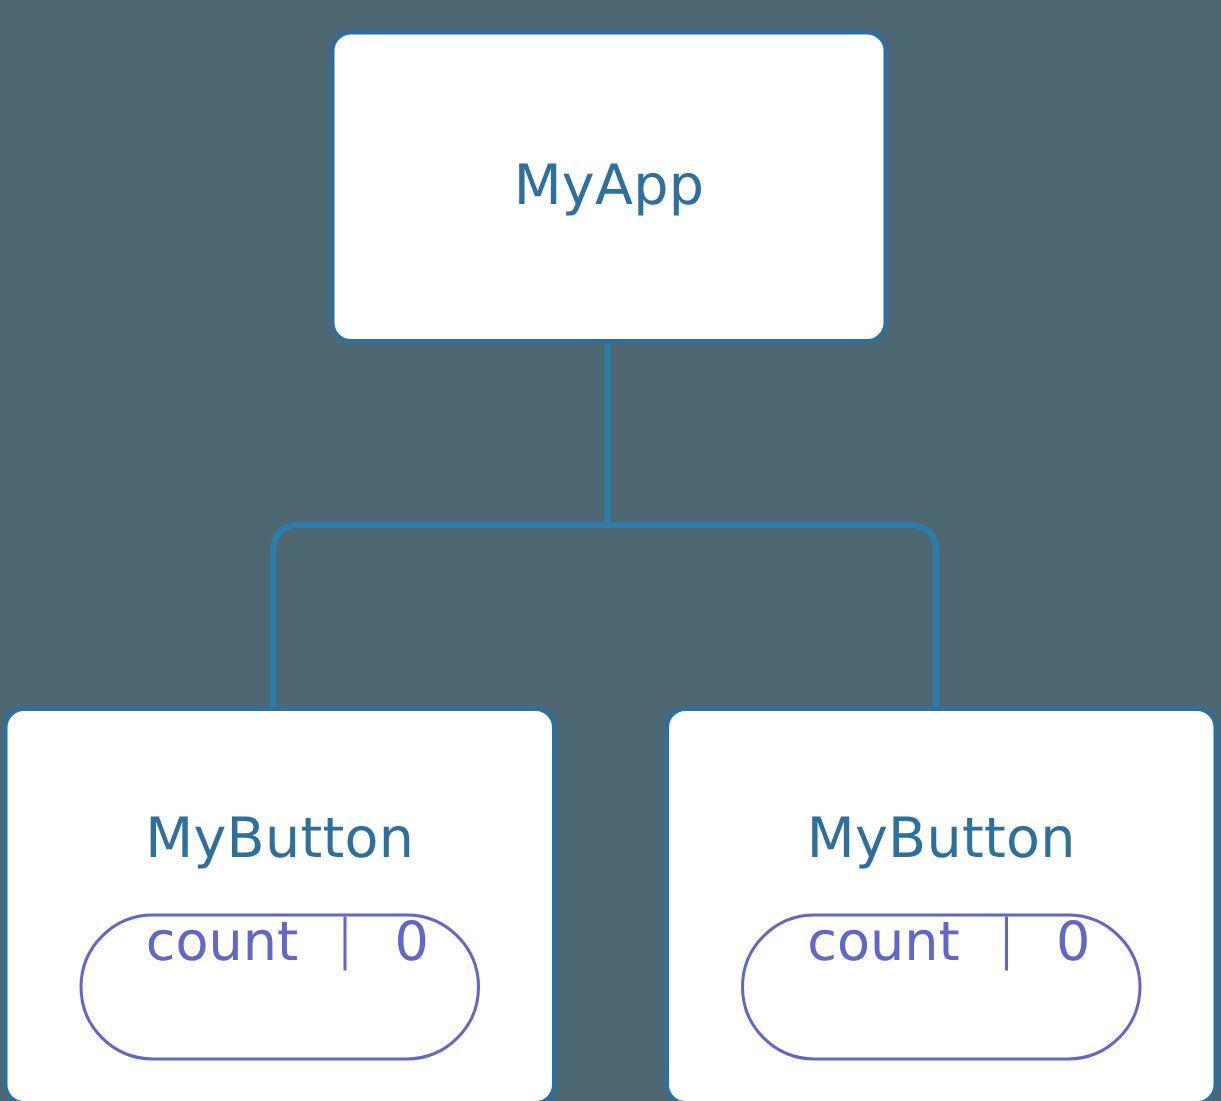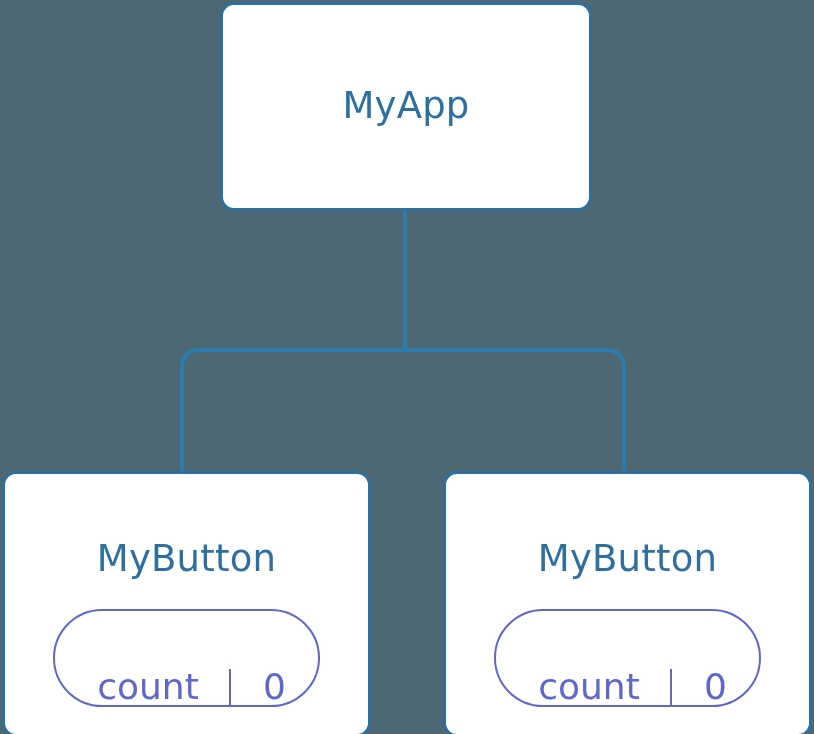--- a/index.html
+++ b/index.html
@@ -48,21 +48,21 @@
     font-size: 37px;
     font-weight: 400;
     letter-spacing: 0.2px;
     line-height: 1;
     white-space: nowrap;
   }
 
   
   #node-root {
     left: 220px;
-    top: 2px;
+    top: 20px;
     width: 372px;
     height: 209px;
     justify-content: center;
   }
   #node-root .node-title {
     margin-top: -2px;
   }
 
   
   .node-child {
@@ -81,21 +81,21 @@
   
   .state-pill {
     margin-top: 32px;
     width: 267px;
     height: 98px;
     border: 2px solid #5f66cc;
     border-radius: 49px;
     box-sizing: border-box;
     display: flex;
     flex-direction: row;
-    align-items: flex-end;
+    align-items: flex-start;
     background: transparent;
   }
   .state-pill-key {
     flex: 0 0 176px;
     display: flex;
     align-items: center;
     justify-content: center;
     border-right: 2px solid #5f66cc;
     box-sizing: border-box;
   }

